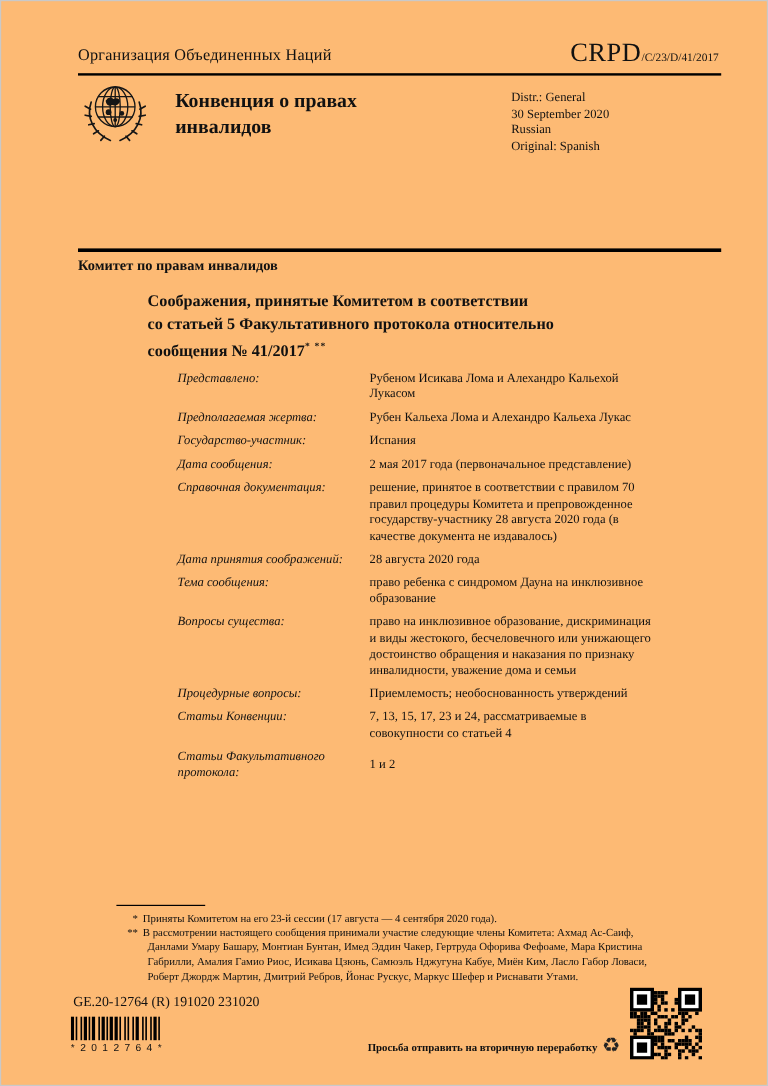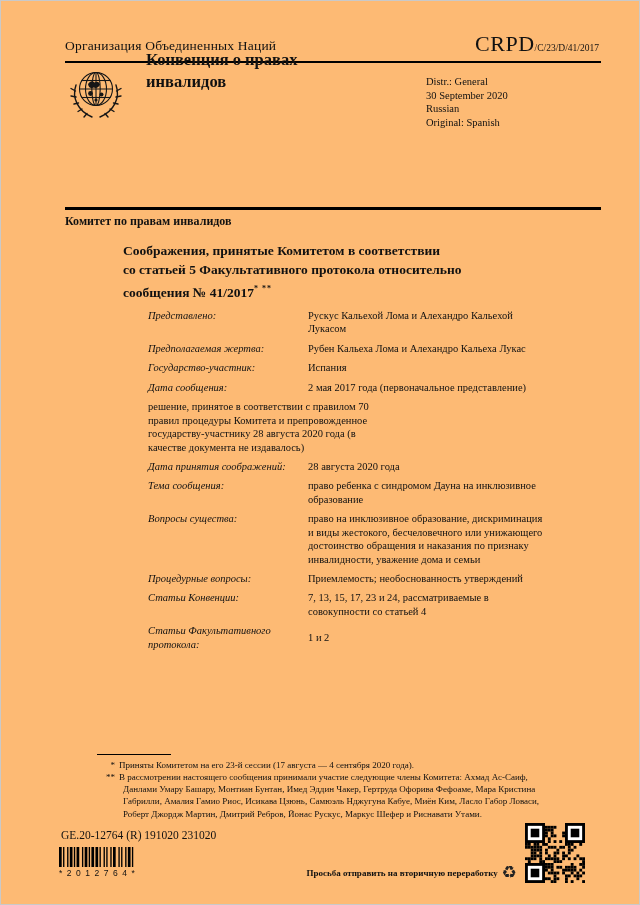--- a/index.html
+++ b/index.html
@@ -14,21 +14,21 @@
     color:#111;
     overflow:hidden;
   }
   
   .org-name{position:absolute;left:64px;top:37px;font-size:13.5px;letter-spacing:.2px;}
   .doc-symbol{position:absolute;right:40px;top:30px;text-align:left;white-space:nowrap;}
   .doc-symbol .big{font-size:22px;font-weight:normal;letter-spacing:.5px;}
   .doc-symbol .small{font-size:9.5px;}
   .header-rule{position:absolute;left:64px;top:60px;width:536px;height:2px;background:#000;}
   .emblem{position:absolute;left:66px;top:64px;width:58px;height:58px;}
-  .convention-title{position:absolute;left:145px;top:48px;width:215px;
+  .convention-title{position:absolute;left:145px;top:72px;width:215px;
       font-size:16.5px;font-weight:bold;line-height:1.32;}
   .distr-block{position:absolute;left:425px;top:74px;font-size:10.5px;line-height:13.5px;}
   
   .thick-rule{position:absolute;left:64px;top:206px;width:536px;height:2.5px;background:#000;}
   .committee{position:absolute;left:64px;top:213px;font-size:12px;font-weight:bold;}
   .doc-title{position:absolute;left:122px;top:240px;width:380px;
       font-size:13.5px;font-weight:bold;line-height:19px;}
   .doc-title sup{font-size:8px;font-weight:bold;letter-spacing:1px;}
   
   .fields{position:absolute;left:147px;top:308px;width:420px;font-size:10.5px;line-height:1.28;}
@@ -110,35 +110,36 @@
 
   <div class="doc-title">
     <div>Соображения, принятые Комитетом в соответствии</div>
     <div>со статьей 5 Факультативного протокола относительно</div>
     <div><span>сообщения № 41/2017</span><sup>* **</sup></div>
   </div>
 
   <div class="fields">
     <div class="frow">
       <div class="flabel">Представлено:</div>
-      <div class="fvalue">Рускус Кальехой Лома и Алехандро Кальехой Лукасом</div>
+      <div class="fvalue">Рубеном Исикава Лома и Алехандро Кальехой Лукасом</div>
     </div>
     <div class="frow">
       <div class="flabel">Предполагаемая жертва:</div>
       <div class="fvalue">Рубен Кальеха Лома и Алехандро Кальеха Лукас</div>
     </div>
     <div class="frow">
       <div class="flabel">Государство-участник:</div>
       <div class="fvalue">Испания</div>
     </div>
     <div class="frow">
       <div class="flabel">Дата сообщения:</div>
       <div class="fvalue">2 мая 2017 года (первоначальное представление)</div>
     </div>
     <div class="frow">
+      <div class="flabel">Справочная документация:</div>
       <div class="fvalue">решение, принятое в соответствии с правилом 70 правил процедуры Комитета и препровожденное государству-участнику 28 августа 2020 года (в качестве документа не издавалось)</div>
     </div>
     <div class="frow">
       <div class="flabel">Дата принятия соображений:</div>
       <div class="fvalue">28 августа 2020 года</div>
     </div>
     <div class="frow">
       <div class="flabel">Тема сообщения:</div>
       <div class="fvalue">право ребенка с синдромом Дауна на инклюзивное образование</div>
     </div>

